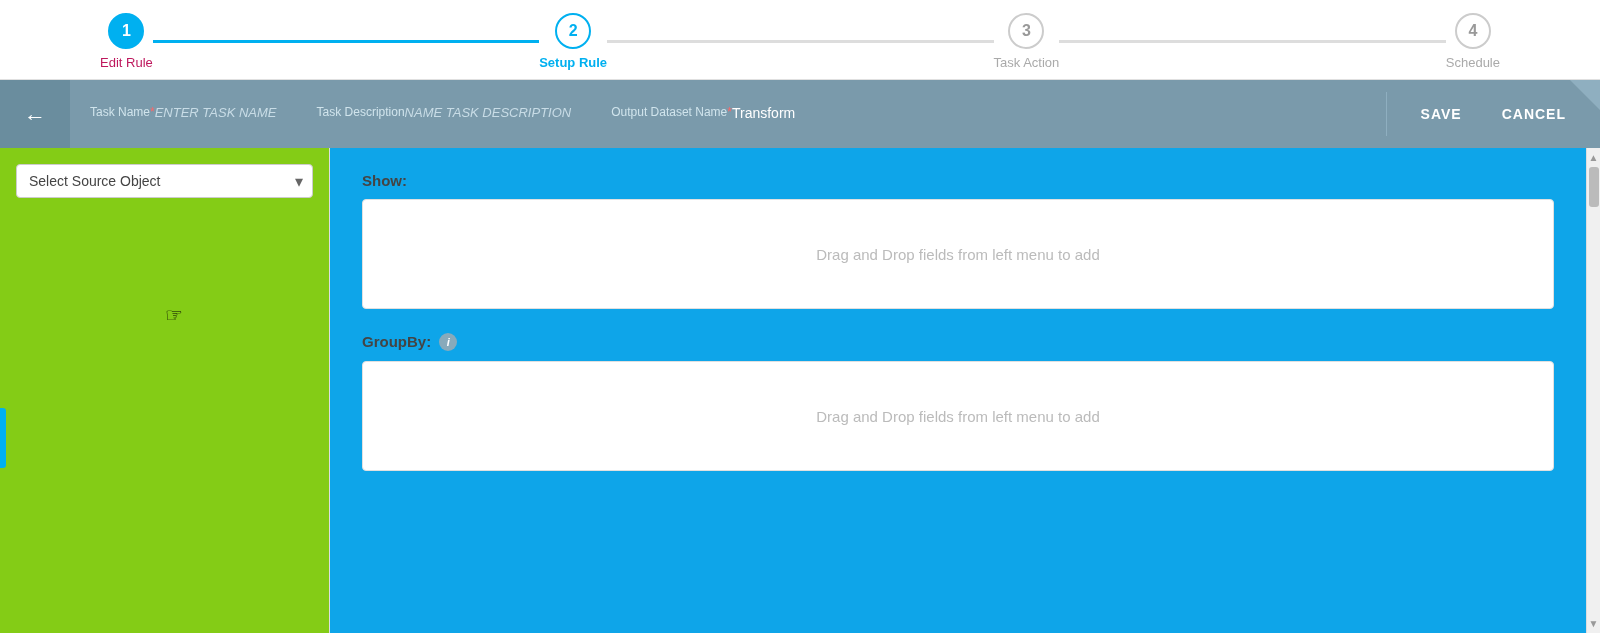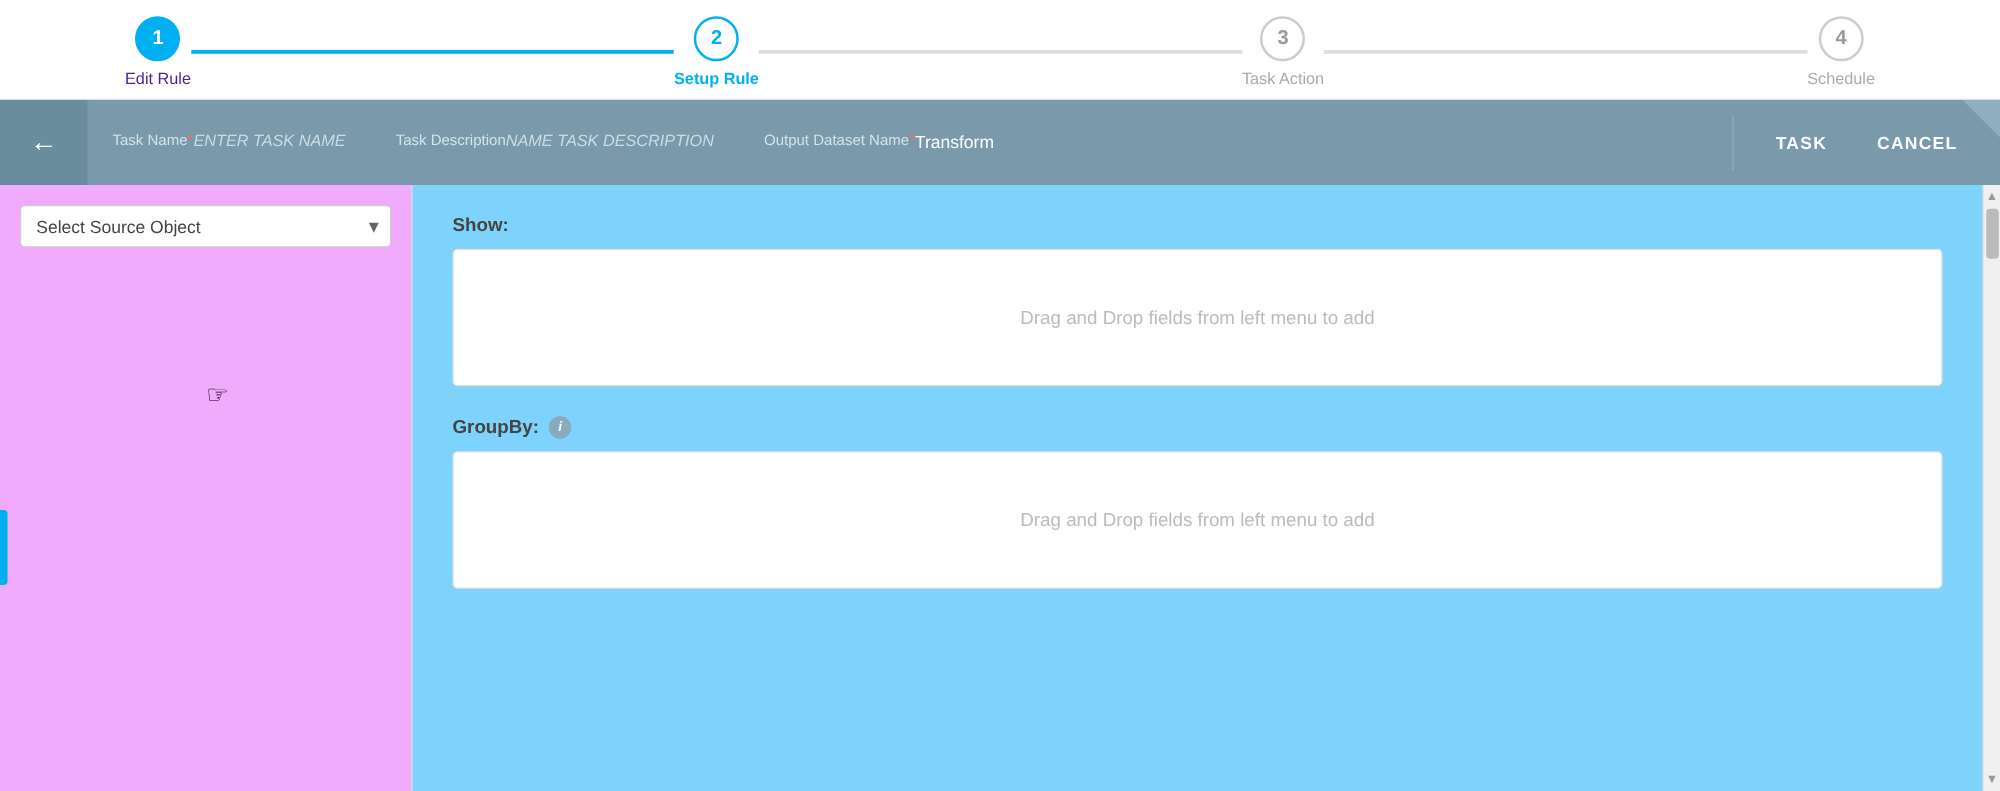--- a/index.html
+++ b/index.html
@@ -65,21 +65,21 @@
     .step-circle.upcoming {
       background: #fff;
       color: #999;
       border: 2px solid #ccc;
     }
     .step-label {
       font-size: 13px;
       white-space: nowrap;
     }
     .step-label.active-label { color: #00b0f0; font-weight: 600; text-align: right; }
-    .step-label.completed-label { color: #4c1d95; }
+    .step-label.completed-label { color: #be185d; }
     .step-label.upcoming-label { color: #aaa; }
 
     
     .header-bar {
       background: #7a9aab;
       display: flex;
       align-items: stretch;
       height: 68px;
       padding: 0;
     }
@@ -148,21 +148,21 @@
     
     .main-content {
       display: flex;
       height: calc(633px - 80px - 68px);
       background: #f4f6f8;
     }
 
     
     .left-panel {
       width: 330px;
-      background: #f0abfc;
+      background: #84cc16;
       border-right: 1px solid #ddd;
       padding: 16px;
       flex-shrink: 0;
     }
     .source-select-wrapper {
       position: relative;
     }
     .source-select-wrapper select {
       width: 100%;
       padding: 8px 32px 8px 12px;
@@ -181,21 +181,21 @@
       right: 10px;
       top: 50%;
       transform: translateY(-50%);
       color: #666;
       pointer-events: none;
     }
 
     
     .right-panel {
       flex: 1;
-      background: #7dd3fc;
+      background: #0ea5e9;
       overflow-y: auto;
       padding: 24px 32px;
       position: relative;
     }
 
     .section-label {
       font-size: 15px;
       font-weight: 600;
       color: #444;
       margin-bottom: 10px;
@@ -321,21 +321,21 @@
       <span class="header-field-label">
         <span>Output Dataset Name</span><span style="color:#ff6666;">*</span>
       </span>
       <span class="header-field-value">Transform</span>
     </div>
   </div>
 
   <div class="header-divider"></div>
 
   <div class="header-actions">
-    <button class="header-btn">TASK</button>
+    <button class="header-btn">SAVE</button>
     <button class="header-btn">CANCEL</button>
   </div>
 
   <div style="position:absolute; top:0; right:0; width:30px; height:30px; overflow:hidden;">
     <div style="width:0;height:0;border-style:solid;border-width:0 30px 30px 0;border-color:transparent #8fafc0 transparent transparent;"></div>
   </div>
 </div>
 
 <div class="main-content" style="position:relative;">
 

